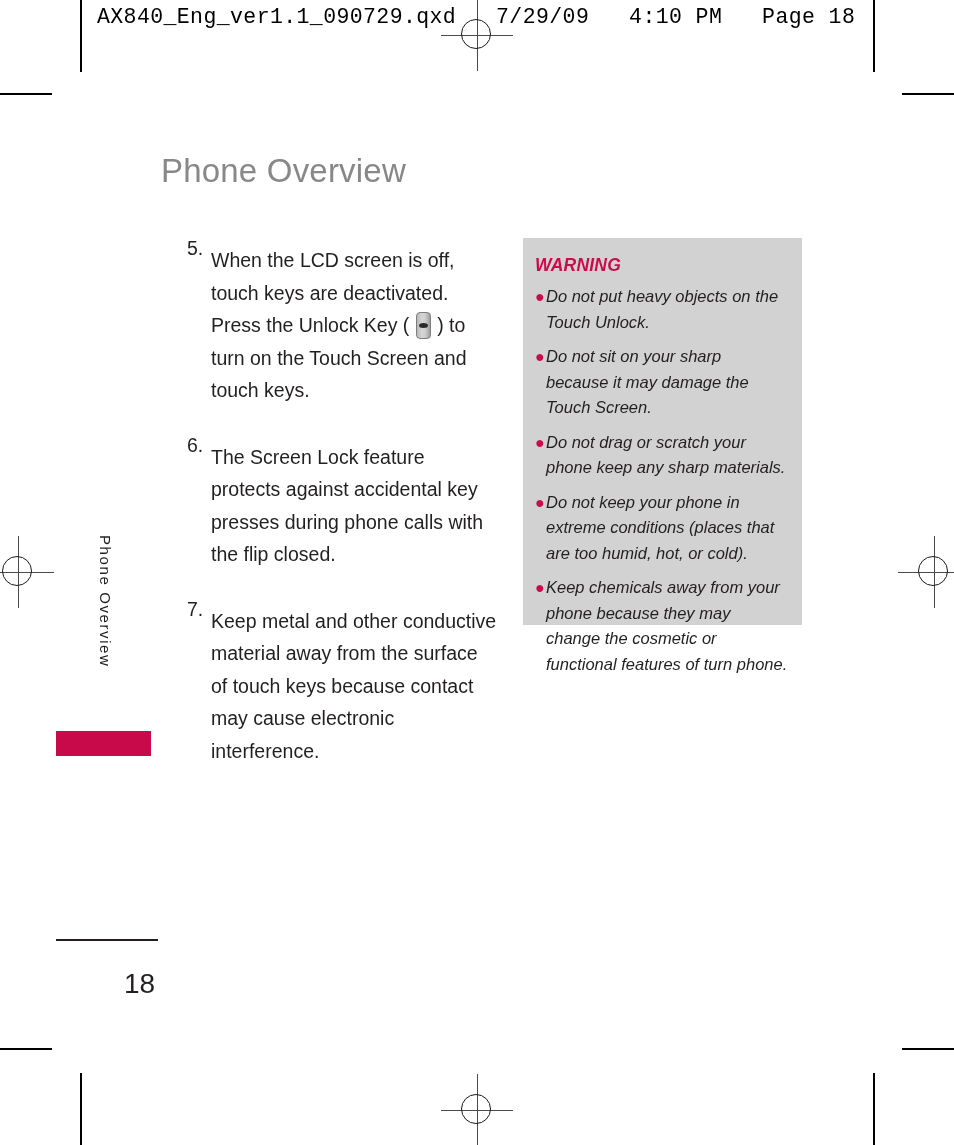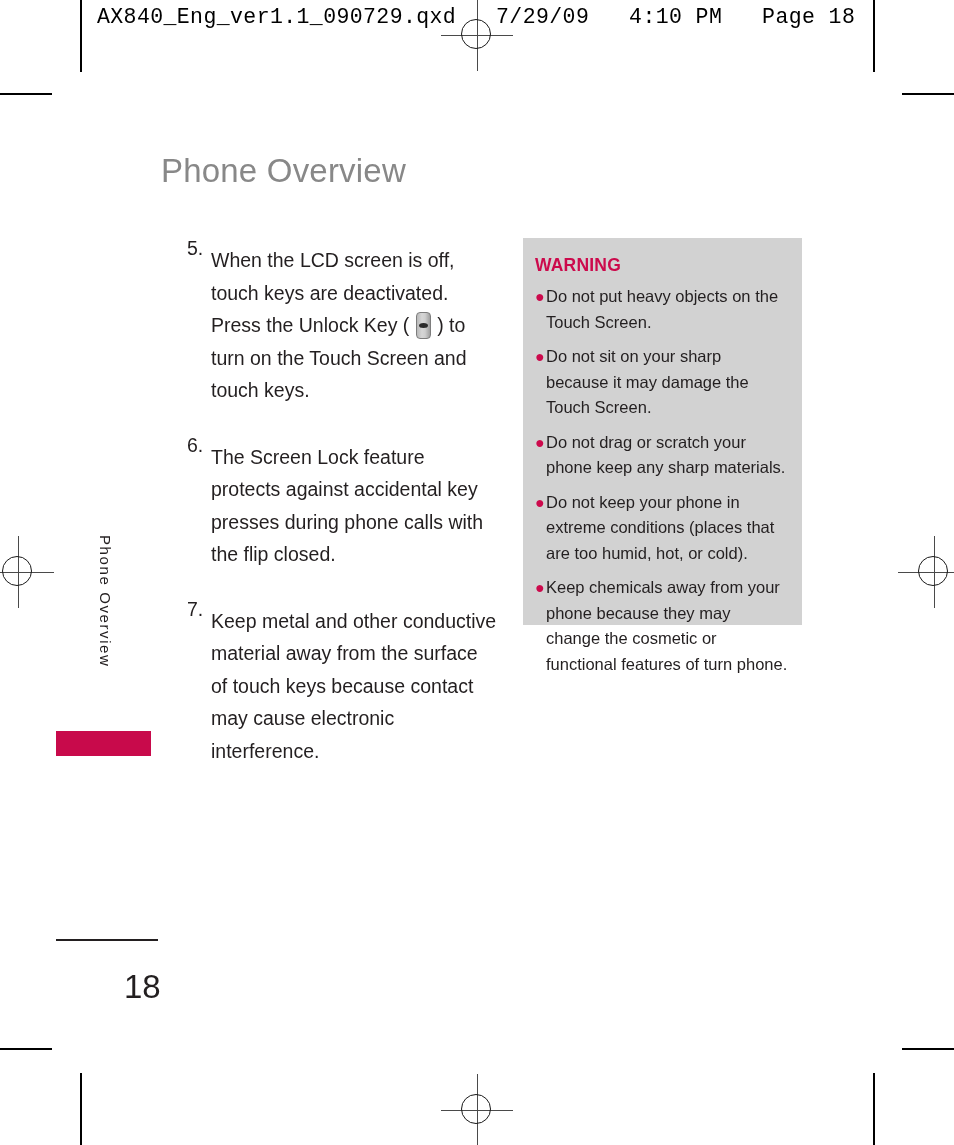--- a/index.html
+++ b/index.html
@@ -130,20 +130,21 @@
   
   .warning-box {
     position: absolute;
     left: 523px;
     top: 238px;
     width: 279px;
     height: 387px;
     background: #d2d2d2;
     box-sizing: border-box;
     padding: 17px 14px 0 12px;
+    font-style: italic;
   }
   .warning-title {
     color: #cc0a4c;
     font-size: 17.5px;
     font-weight: bold;
     letter-spacing: 0.2px;
     margin: 0 0 8px 0;
   }
   .warn-item {
     display: flex;
@@ -190,21 +191,21 @@
     left: 56px;
     top: 939px;
     width: 102px;
     height: 1.6px;
     background: #231f20;
   }
   .page-number {
     position: absolute;
     left: 124px;
     top: 968px;
-    font-size: 33px;
+    font-size: 28px;
     color: #231f20;
   }
 </style>
 </head>
 <body>
 
 <div id="page">
 
   <div class="crop-line" style="left:0px; top:93px; width:52px; height:1.6px;"></div>
   <div class="crop-line" style="left:80px; top:0px; width:1.6px; height:72px;"></div>
@@ -258,21 +259,21 @@
       <div class="li-text">Keep metal and other conductive material away from the surface of touch keys because contact may cause electronic interference.</div>
     </div>
 
   </div>
 
   <div class="warning-box">
     <div class="warning-title">WARNING</div>
 
     <div class="warn-item">
       <div class="warn-bullet">●</div>
-      <div class="warn-text">Do not put heavy objects on the Touch Screen.</div>
+      <div class="warn-text">Do not put heavy objects on the Touch Unlock.</div>
     </div>
     <div class="warn-item">
       <div class="warn-bullet">●</div>
       <div class="warn-text">Do not sit on your sharp because it may damage the Touch Screen.</div>
     </div>
     <div class="warn-item">
       <div class="warn-bullet">●</div>
       <div class="warn-text">Do not drag or scratch your phone keep any sharp materials.</div>
     </div>
     <div class="warn-item">

